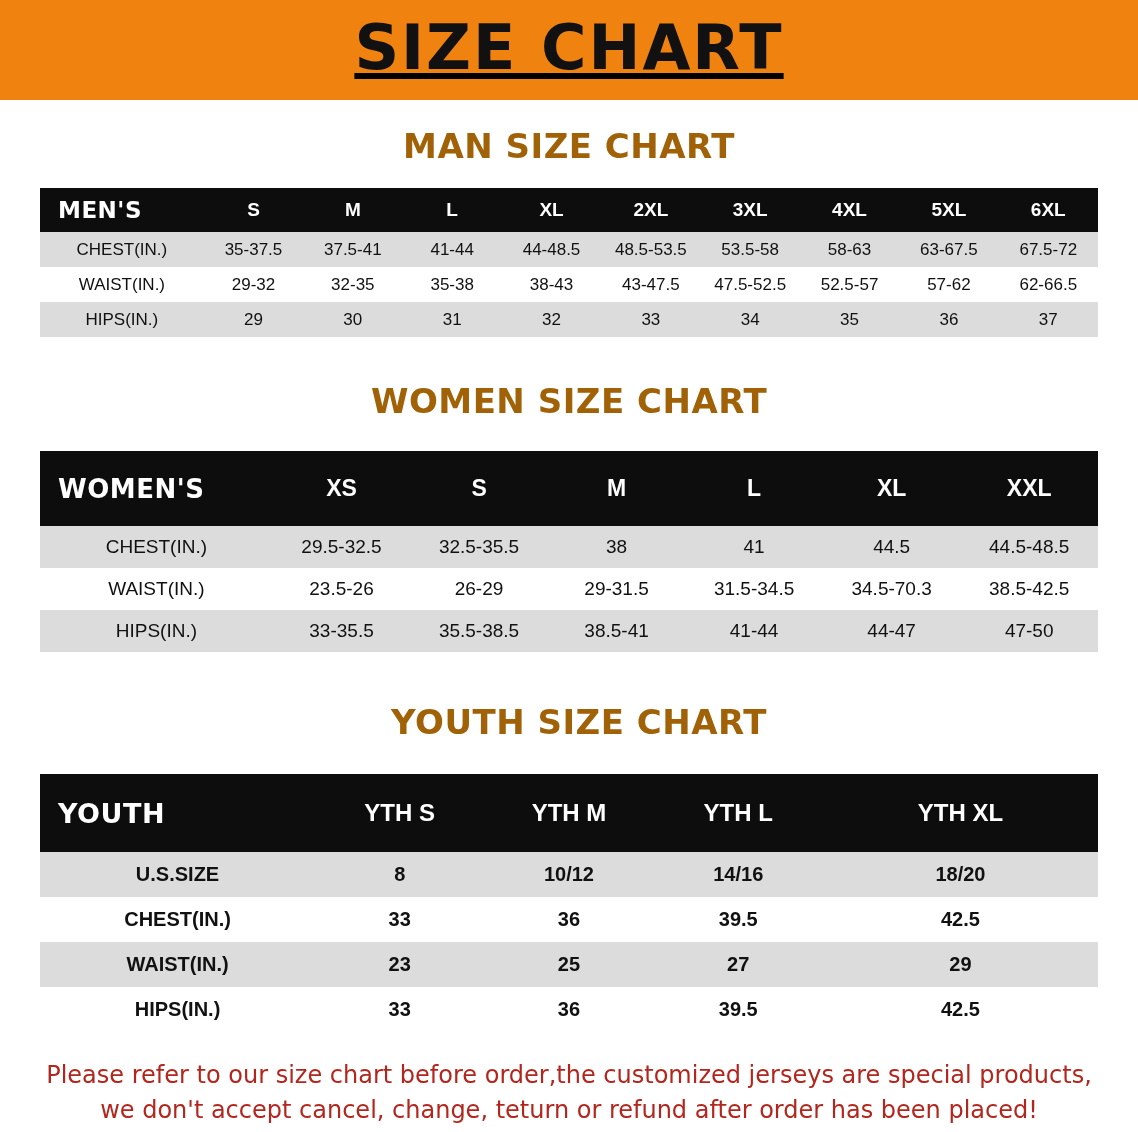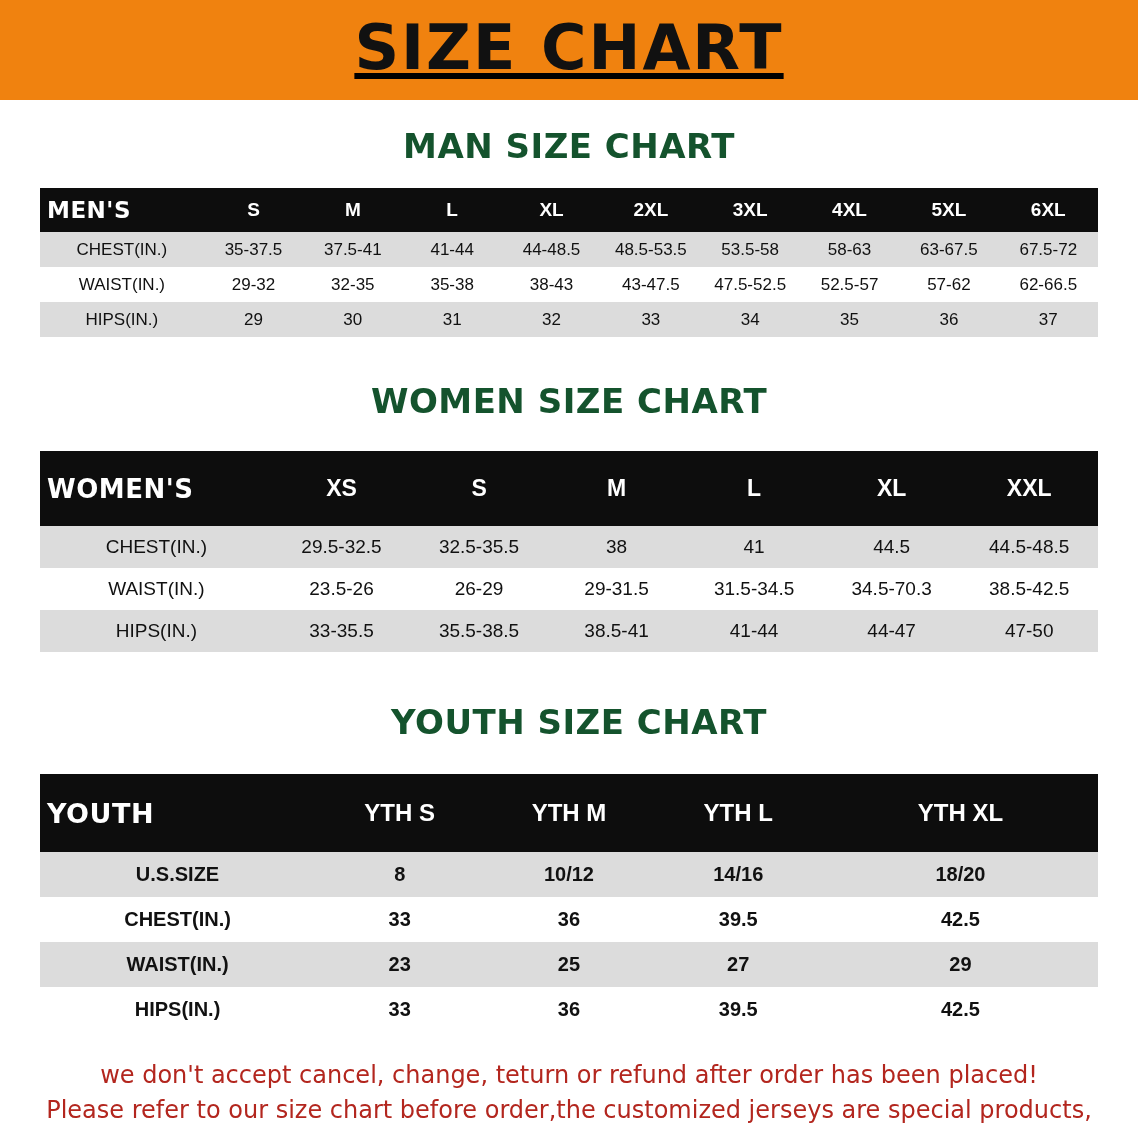--- a/index.html
+++ b/index.html
@@ -40,21 +40,21 @@
     line-height: 1;
     padding-bottom: 4px;
   }
 
   
   .section-title {
     text-align: center;
     font-family: "DejaVu Sans", sans-serif;
     font-weight: bold;
     font-size: 34px;
-    color: #14532d;
+    color: #a16207;
     letter-spacing: 0.5px;
   }
   .title-man   { margin-top: 26px; margin-bottom: 22px; }
   .title-women { margin-top: 44px; margin-bottom: 30px; }
   .title-youth { margin-top: 50px; margin-bottom: 32px; padding-left: 20px; }
 
   
   .table-wrap {
     margin: 0 40px;
   }
@@ -74,21 +74,21 @@
   
   table.size-table thead tr {
     background: #0d0d0d;
   }
   table.size-table thead th {
     color: #ffffff;
     font-weight: bold;
   }
   table.size-table thead th.first-col {
     text-align: left;
-    padding-left: 7px;
+    padding-left: 18px;
     font-family: "DejaVu Sans", sans-serif;
   }
   
   table.size-table tbody tr.row-shade { background: #dcdcdc; }
   table.size-table tbody tr.row-plain { background: #ffffff; }
   table.size-table tbody td.first-col {
     text-align: center;
   }
 
   
@@ -300,17 +300,17 @@
           <td>33</td>
           <td>36</td>
           <td>39.5</td>
           <td>42.5</td>
         </tr>
       </tbody>
     </table>
   </div>
 
   <div class="note">
+    <span class="note-line">Please refer to our size chart before order,the customized jerseys are special products,</span>
     <span class="note-line">we don't accept cancel, change, teturn or refund after order has been placed!</span>
-    <span class="note-line">Please refer to our size chart before order,the customized jerseys are special products,</span>
   </div>
 
 </div>
 
 </body></html>

